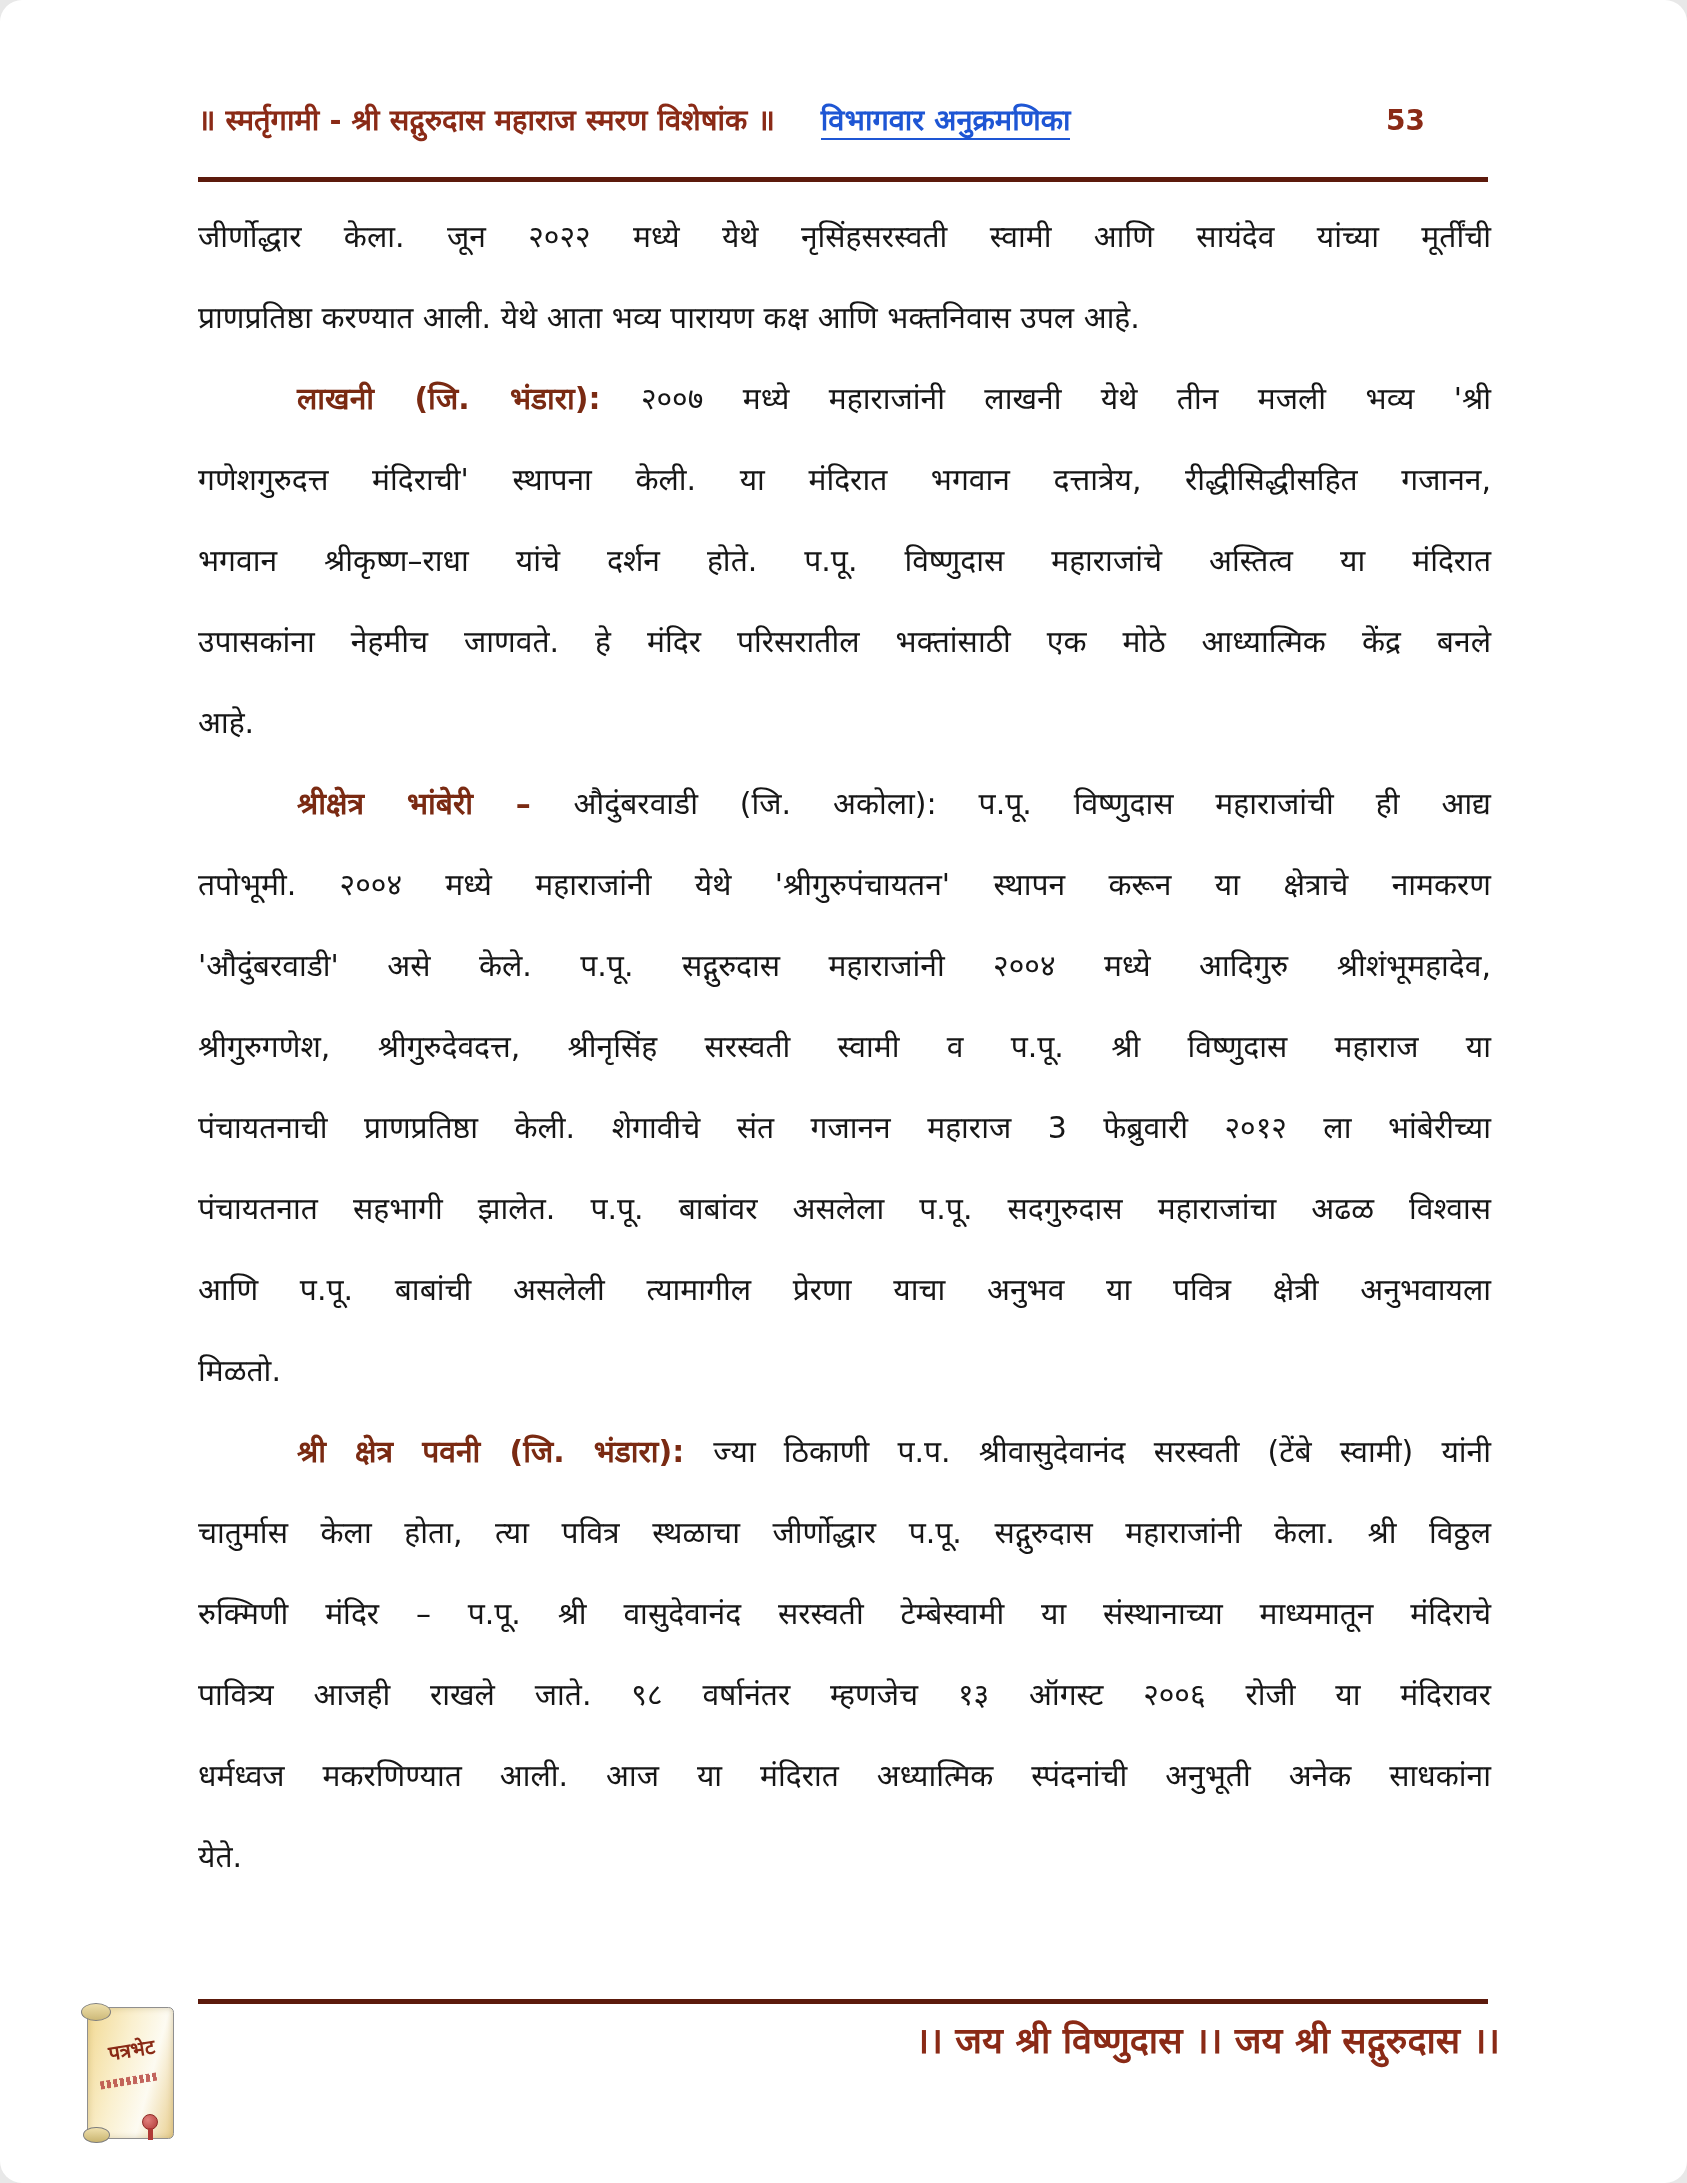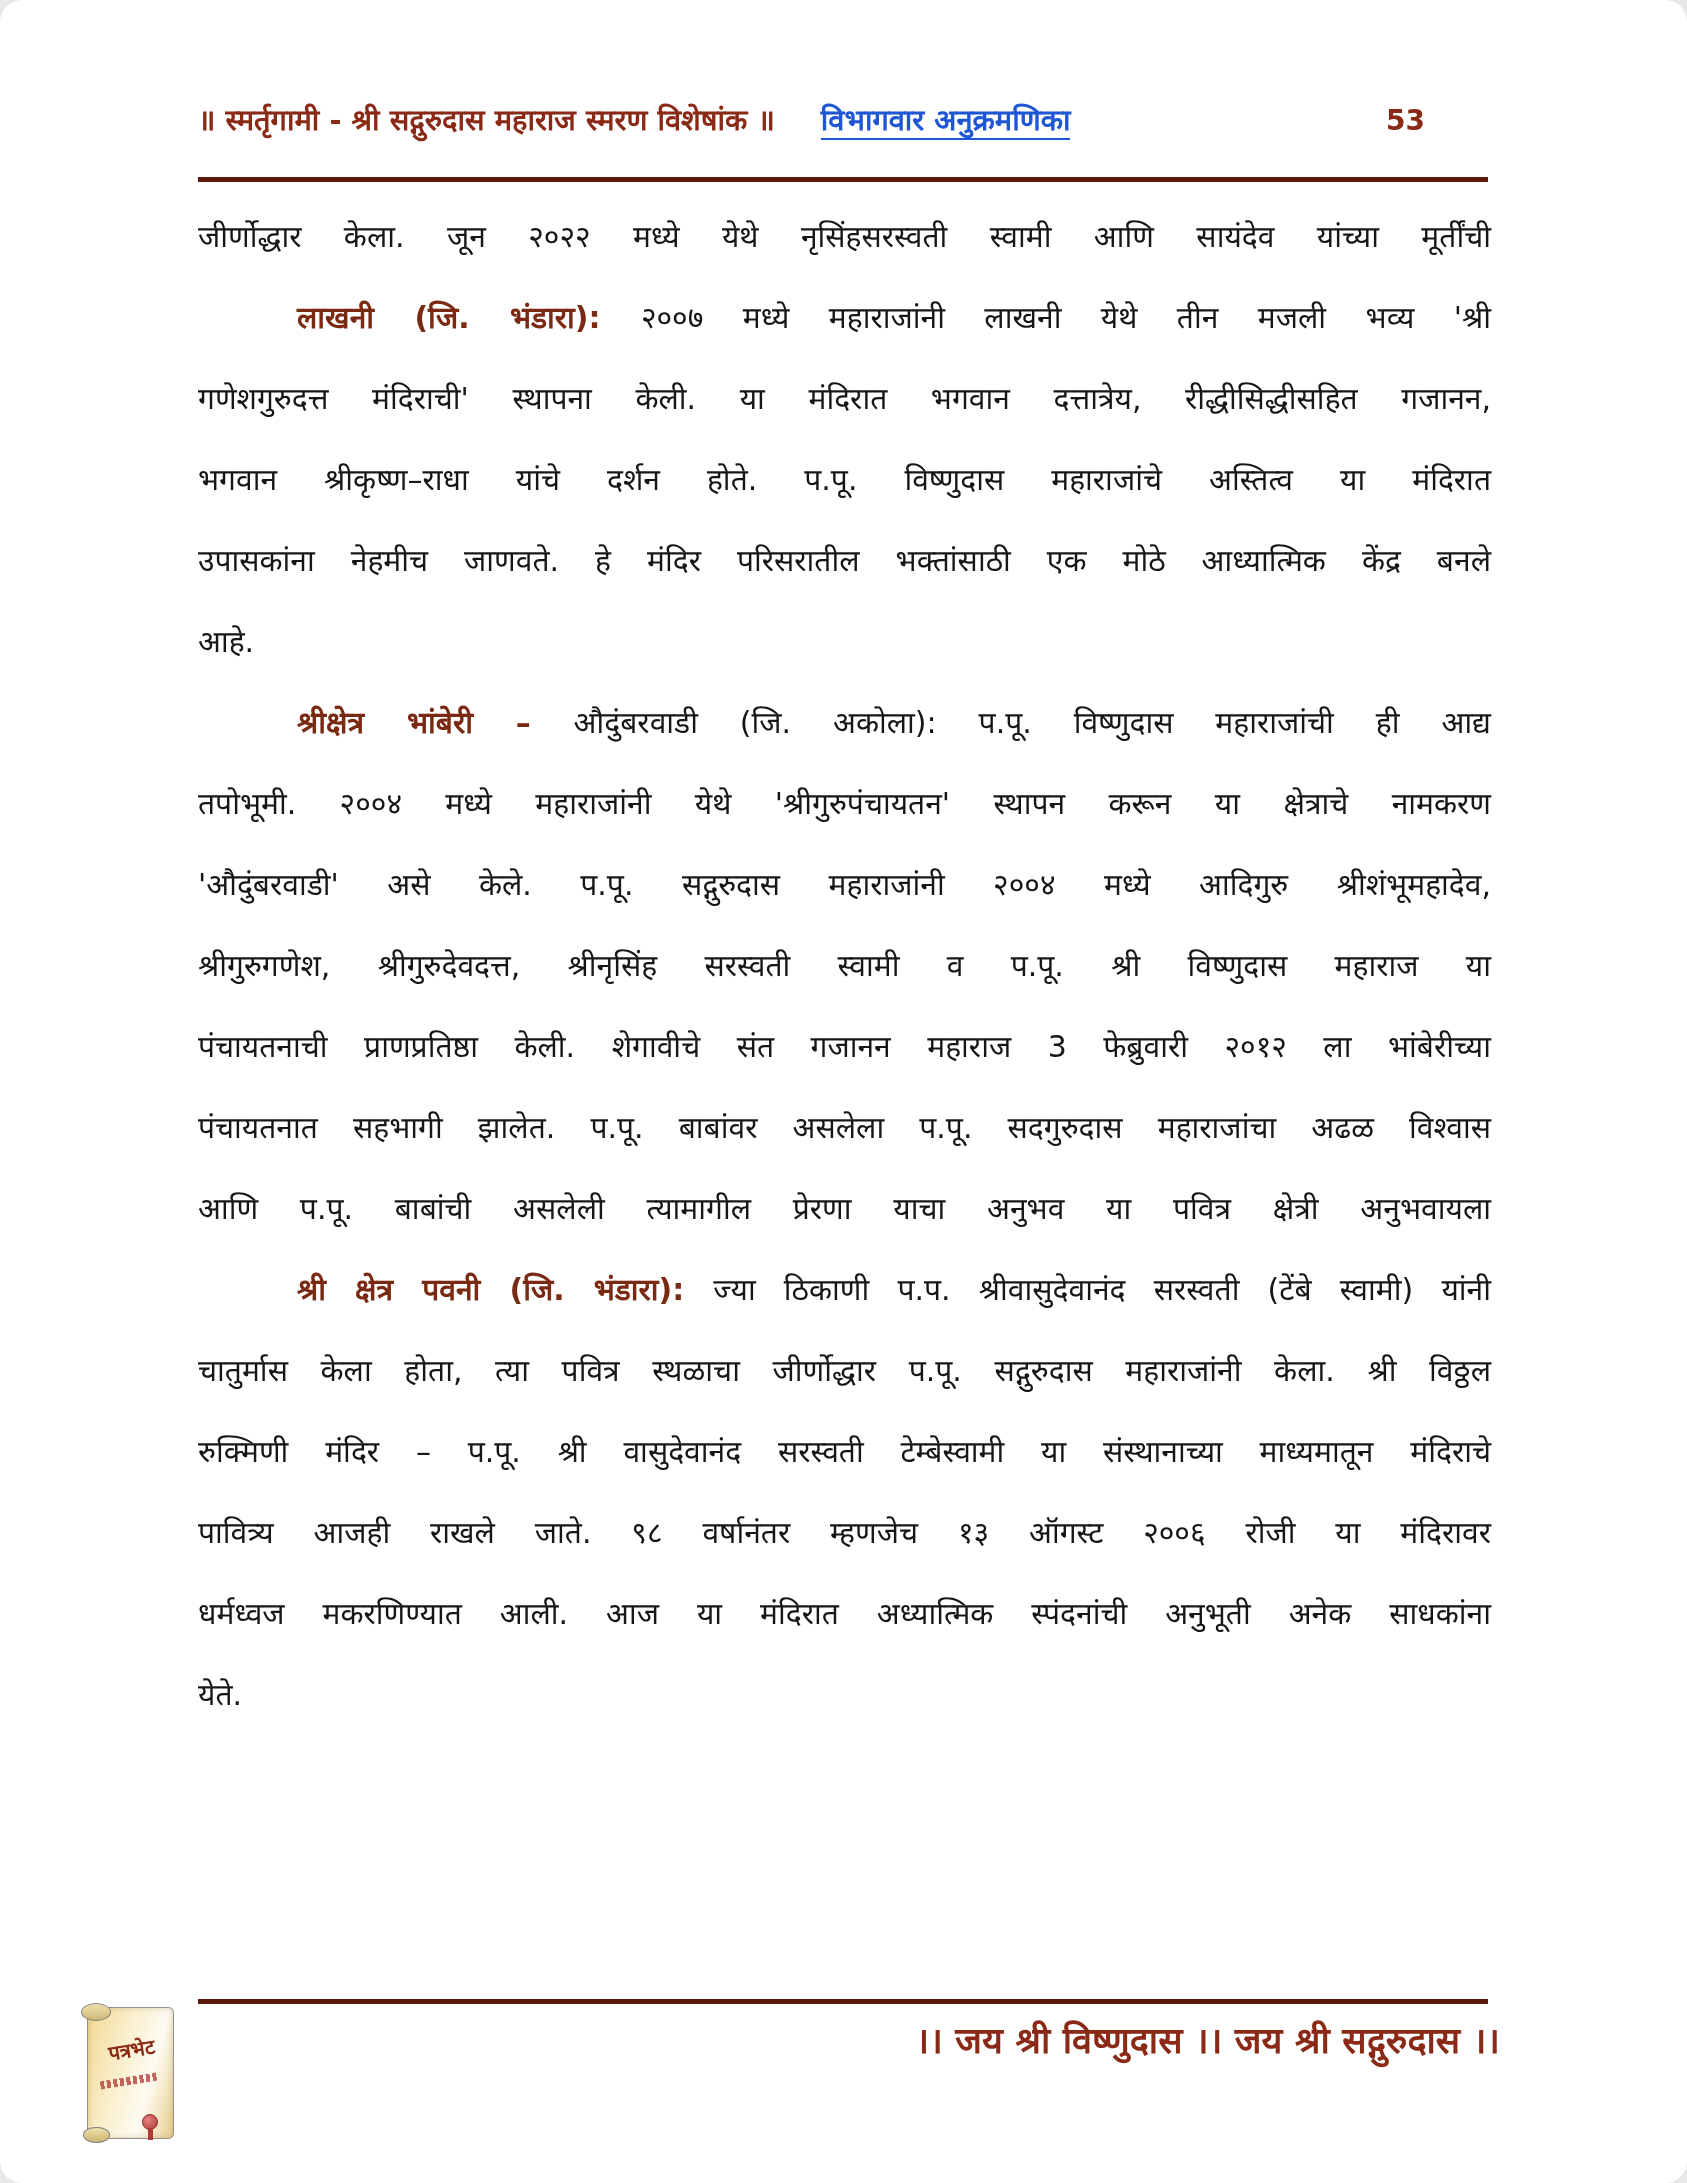--- a/index.html
+++ b/index.html
@@ -126,32 +126,34 @@
 
   <div class="header-row">
     <span class="header-title">॥ स्मर्तृगामी - श्री सद्गुरुदास महाराज स्मरण विशेषांक ॥</span>
     <a class="toc-link">विभागवार अनुक्रमणिका</a>
     <span class="page-number">53</span>
   </div>
   <div class="header-rule"></div>
 
   <div class="body-text">
     <div class="line"><span>जीर्णोद्धार केला. जून २०२२ मध्ये येथे नृसिंहसरस्वती स्वामी आणि सायंदेव यांच्या मूर्तींची</span></div>
+    <div class="line para-end"><span>प्राणप्रतिष्ठा करण्यात आली. येथे आता भव्य पारायण कक्ष आणि भक्तनिवास उपल आहे.</span></div>
     <div class="line indent"><span class="lead">लाखनी (जि. भंडारा): </span><span>२००७ मध्ये महाराजांनी लाखनी येथे तीन मजली भव्य 'श्री</span></div>
     <div class="line"><span>गणेशगुरुदत्त मंदिराची' स्थापना केली. या मंदिरात भगवान दत्तात्रेय, रीद्धीसिद्धीसहित गजानन,</span></div>
     <div class="line"><span>भगवान श्रीकृष्ण–राधा यांचे दर्शन होते. प.पू. विष्णुदास महाराजांचे अस्तित्व या मंदिरात</span></div>
     <div class="line"><span>उपासकांना नेहमीच जाणवते. हे मंदिर परिसरातील भक्तांसाठी एक मोठे आध्यात्मिक केंद्र बनले</span></div>
     <div class="line para-end"><span>आहे.</span></div>
     <div class="line indent"><span class="lead">श्रीक्षेत्र भांबेरी – </span><span>औदुंबरवाडी (जि. अकोला): प.पू. विष्णुदास महाराजांची ही आद्य</span></div>
     <div class="line"><span>तपोभूमी. २००४ मध्ये महाराजांनी येथे 'श्रीगुरुपंचायतन' स्थापन करून या क्षेत्राचे नामकरण</span></div>
     <div class="line"><span>'औदुंबरवाडी' असे केले. प.पू. सद्गुरुदास महाराजांनी २००४ मध्ये आदिगुरु श्रीशंभूमहादेव,</span></div>
     <div class="line"><span>श्रीगुरुगणेश, श्रीगुरुदेवदत्त, श्रीनृसिंह सरस्वती स्वामी व प.पू. श्री विष्णुदास महाराज या</span></div>
     <div class="line"><span>पंचायतनाची प्राणप्रतिष्ठा केली. शेगावीचे संत गजानन महाराज 3 फेब्रुवारी २०१२ ला भांबेरीच्या</span></div>
     <div class="line"><span>पंचायतनात सहभागी झालेत. प.पू. बाबांवर असलेला प.पू. सदगुरुदास महाराजांचा अढळ विश्वास</span></div>
     <div class="line"><span>आणि प.पू. बाबांची असलेली त्यामागील प्रेरणा याचा अनुभव या पवित्र क्षेत्री अनुभवायला</span></div>
+    <div class="line para-end"><span>मिळतो.</span></div>
     <div class="line indent"><span class="lead">श्री क्षेत्र पवनी (जि. भंडारा): </span><span>ज्या ठिकाणी प.प. श्रीवासुदेवानंद सरस्वती (टेंबे स्वामी) यांनी</span></div>
     <div class="line"><span>चातुर्मास केला होता, त्या पवित्र स्थळाचा जीर्णोद्धार प.पू. सद्गुरुदास महाराजांनी केला. श्री विठ्ठल</span></div>
     <div class="line"><span>रुक्मिणी मंदिर – प.पू. श्री वासुदेवानंद सरस्वती टेम्बेस्वामी या संस्थानाच्या माध्यमातून मंदिराचे</span></div>
     <div class="line"><span>पावित्र्य आजही राखले जाते. ९८ वर्षानंतर म्हणजेच १३ ऑगस्ट २००६ रोजी या मंदिरावर</span></div>
     <div class="line"><span>धर्मध्वज मकरणिण्यात आली. आज या मंदिरात अध्यात्मिक स्पंदनांची अनुभूती अनेक साधकांना</span></div>
     <div class="line para-end"><span>येते.</span></div>
   </div>
 
   <div class="footer-rule"></div>
   <div class="footer-mantra">।। जय श्री विष्णुदास ।। जय श्री सद्गुरुदास ।।</div>

